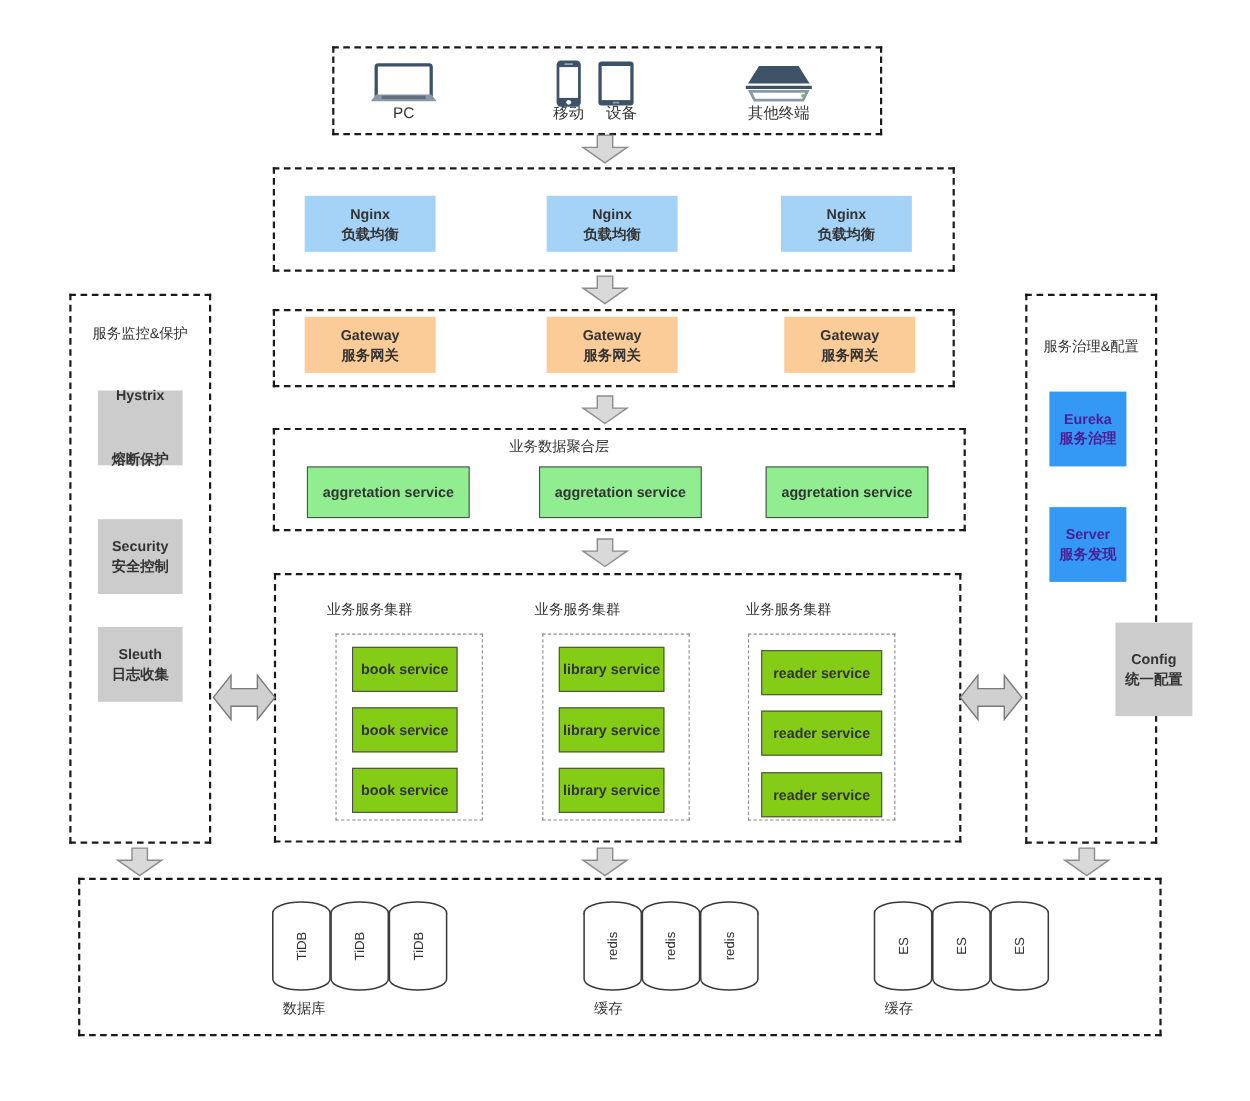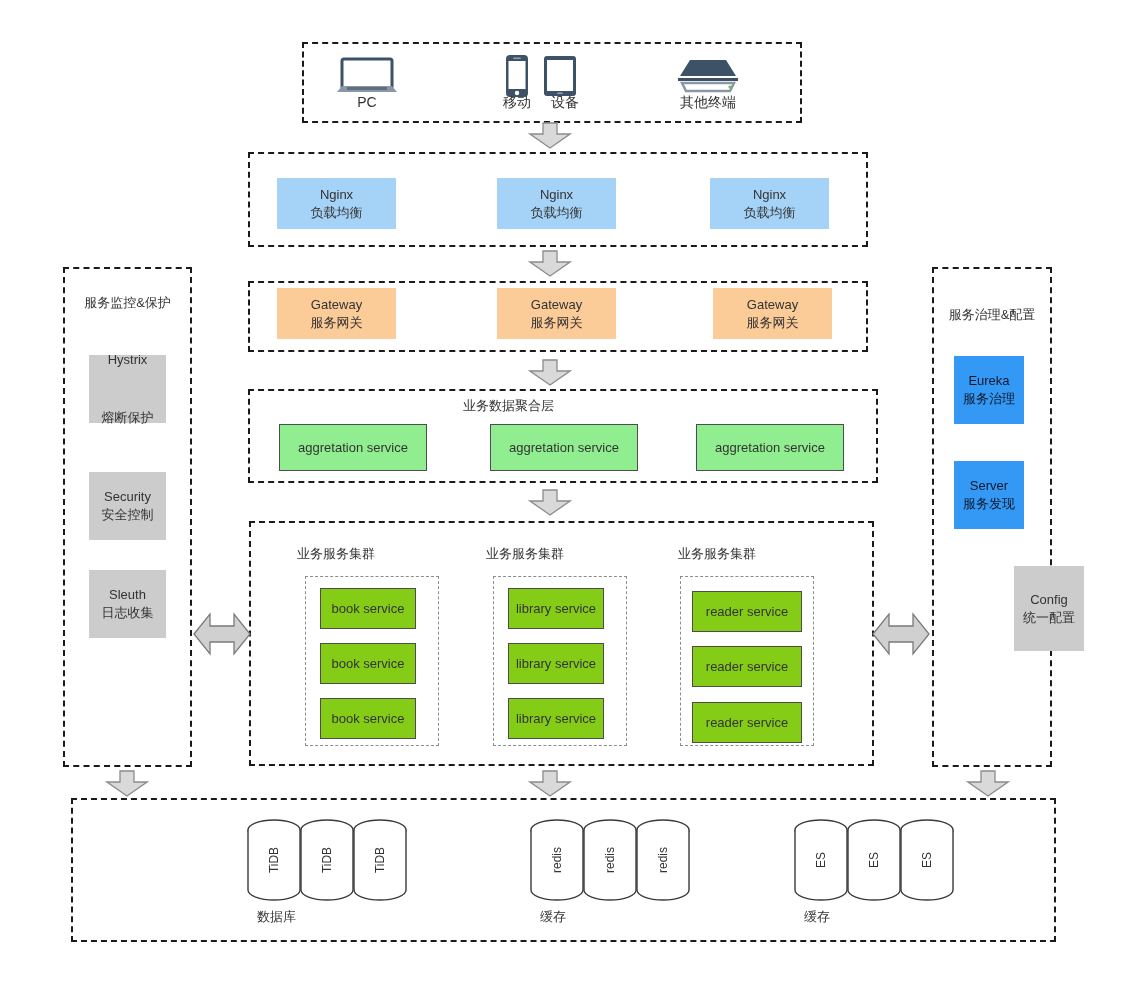--- a/index.html
+++ b/index.html
@@ -19,28 +19,28 @@
     position:absolute;box-sizing:border-box;
     border:1px dashed #8c8c8c;background:transparent;
   }
 
   
   .node{
     position:absolute;box-sizing:border-box;
     display:flex;flex-direction:column;align-items:center;justify-content:center;
     text-align:center;line-height:1.35;font-size:13px;color:#333;
   }
-  .node span{display:block;}
+  .node span{display:block;font-weight:bold;}
 
   .n-nginx{background:#a5d3f7;border:none;color:#333;}
   .n-gateway{background:#fbcb98;border:none;color:#333;}
   .n-aggr{background:#90ee90;border:1.5px solid #4d4d4d;}
   .n-svc{background:#84cc16;border:1.5px solid #4d4d4d;}
   .n-gray{background:#cccccc;border:none;color:#333;}
-  .n-blue{background:#3399f5;border:none;color:#0f172a;}
+  .n-blue{background:#3399f5;border:none;color:#4c1d95;}
 
   .caption{
     position:absolute;text-align:left;font-size:13px;color:#333;
   }
 
   
   .arrow-down{position:absolute;}
   .arrow-lr{position:absolute;}
 
   

